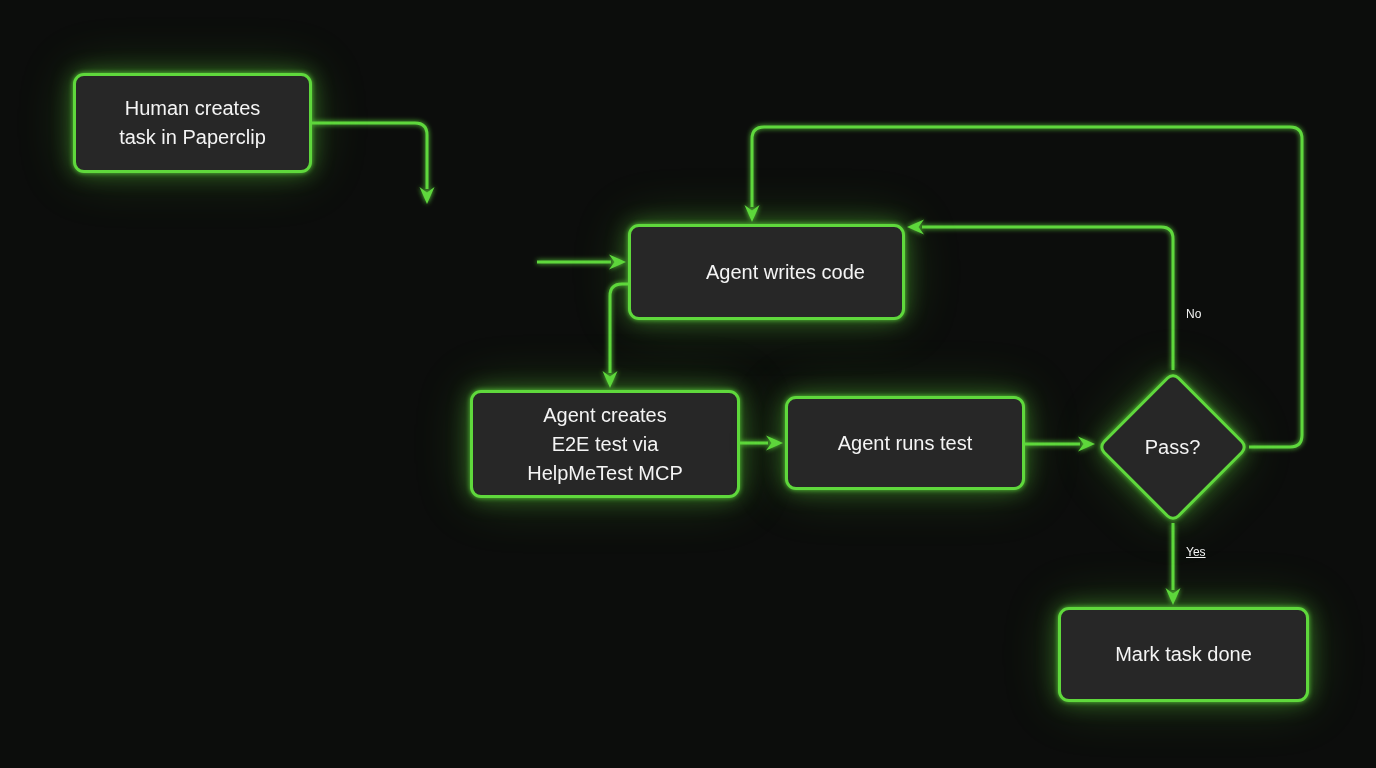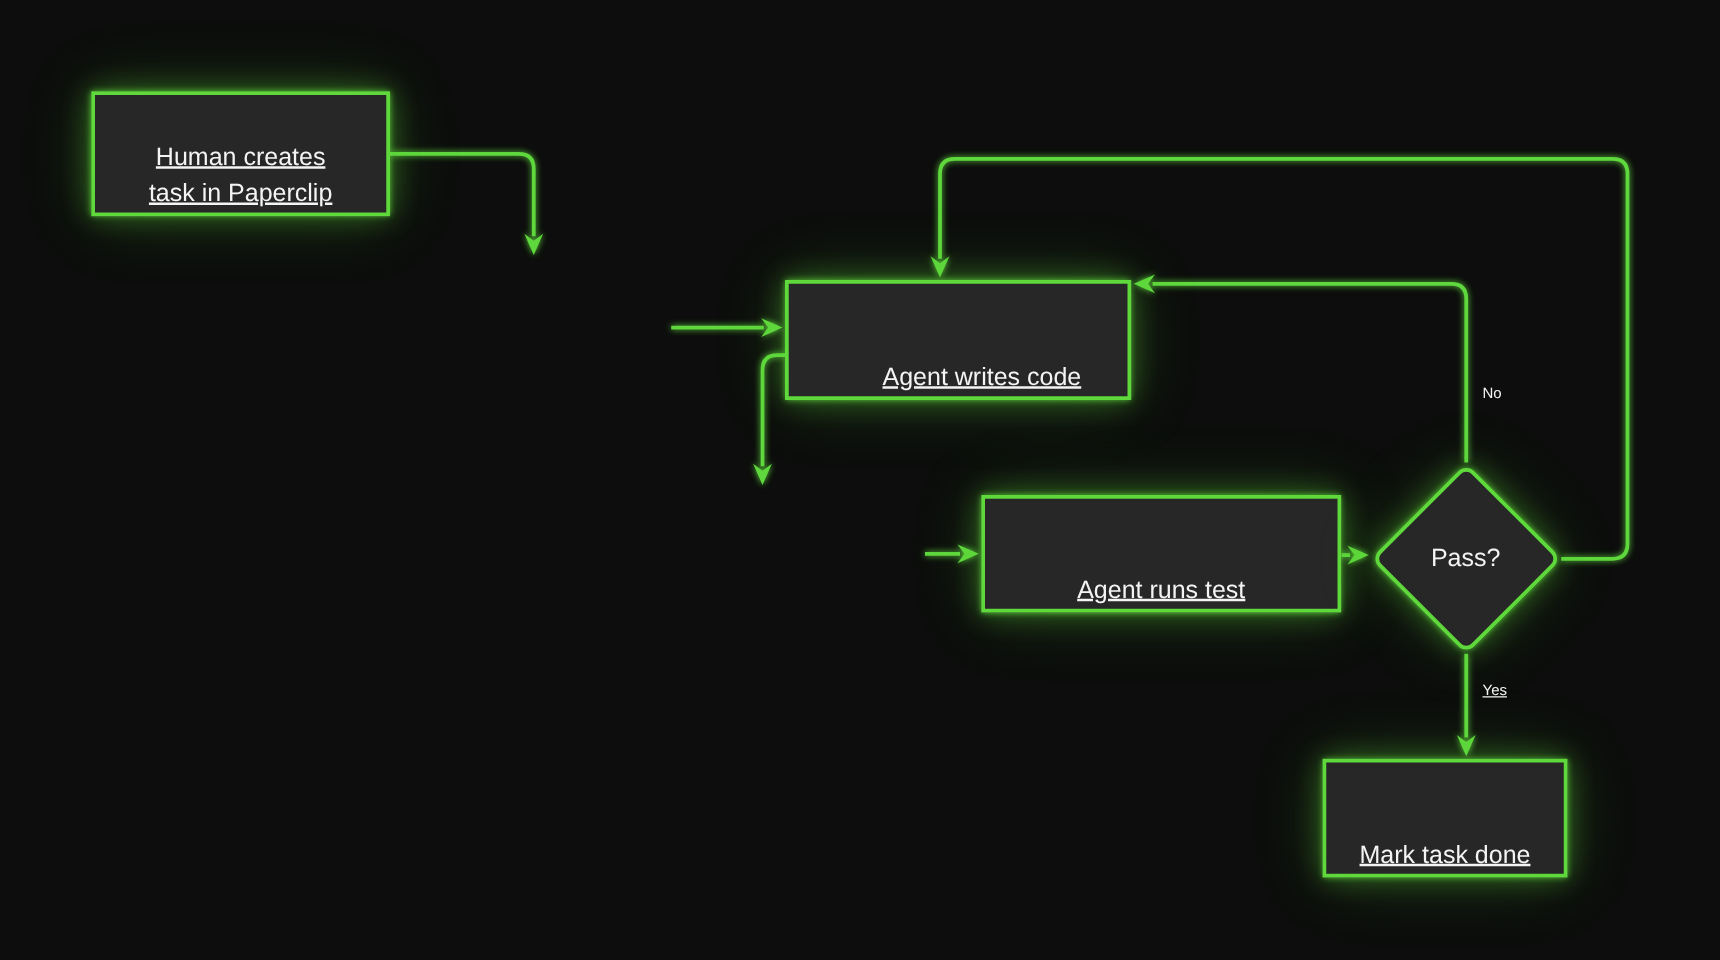--- a/index.html
+++ b/index.html
@@ -20,30 +20,29 @@
   svg.edges path.wire{
     fill:none;
     stroke:var(--accent);
     stroke-width:3;
   }
   svg.edges .arrowhead{fill:var(--accent);}
   .node{
     position:absolute;
     background:var(--node-fill);
     border:3px solid var(--accent);
-    border-radius:0;
-    display:flex;align-items:flex-end;justify-content:center;
+    border-radius:11px;
+    display:flex;align-items:center;justify-content:center;
     text-align:center;
     font-size:20px;line-height:1.45;
     white-space:pre-line;
     box-shadow:
       0 0 5px color-mix(in srgb, var(--accent) 85%, transparent),
       0 0 22px color-mix(in srgb, var(--accent) 45%, transparent),
       0 0 55px color-mix(in srgb, var(--accent) 22%, transparent);
-    text-decoration: underline;
   }
   .diamond{
     position:absolute;
     width:108px;height:108px;
     background:var(--node-fill);
     border:3px solid var(--accent);
     border-radius:9px;
     transform:rotate(45deg);
     display:flex;align-items:center;justify-content:center;
     box-shadow:
@@ -94,30 +93,35 @@
   <div class="node" style="left:73px; top:73px; width:239px; height:100px;">
     <span>Human creates
 task in Paperclip</span>
   </div>
 
 
   <div class="node" style="left:628px; top:224px; width:277px; height:96px;padding-left:38px;">
     <span>Agent writes code</span>
   </div>
 
+  <div class="node" style="left:470px; top:390px; width:270px; height:108px;">
+    <span>Agent creates
+E2E test via
+HelpMeTest MCP</span>
+  </div>
 
-  <div class="node" style="left:785px; top:396px; width:288px; height:94px;">
+  <div class="node" style="left:785px; top:396px; width:240px; height:94px;">
     <span>Agent runs test</span>
   </div>
 
   <div class="diamond" style="left:1119px; top:393px;">
     <span class="diamond-label">Pass?</span>
   </div>
 
-  <div class="node" style="left:1058px; top:607px; width:196px; height:95px;">
+  <div class="node" style="left:1058px; top:607px; width:251px; height:95px;">
     <span>Mark task done</span>
   </div>
 
   <div class="edge-label" style="left:1186px; top:307px;">No</div>
 
   <div class="edge-label" style="left:1186px; top:545px;text-decoration:underline;">Yes</div>
 
 </div>
 
 </body></html>

